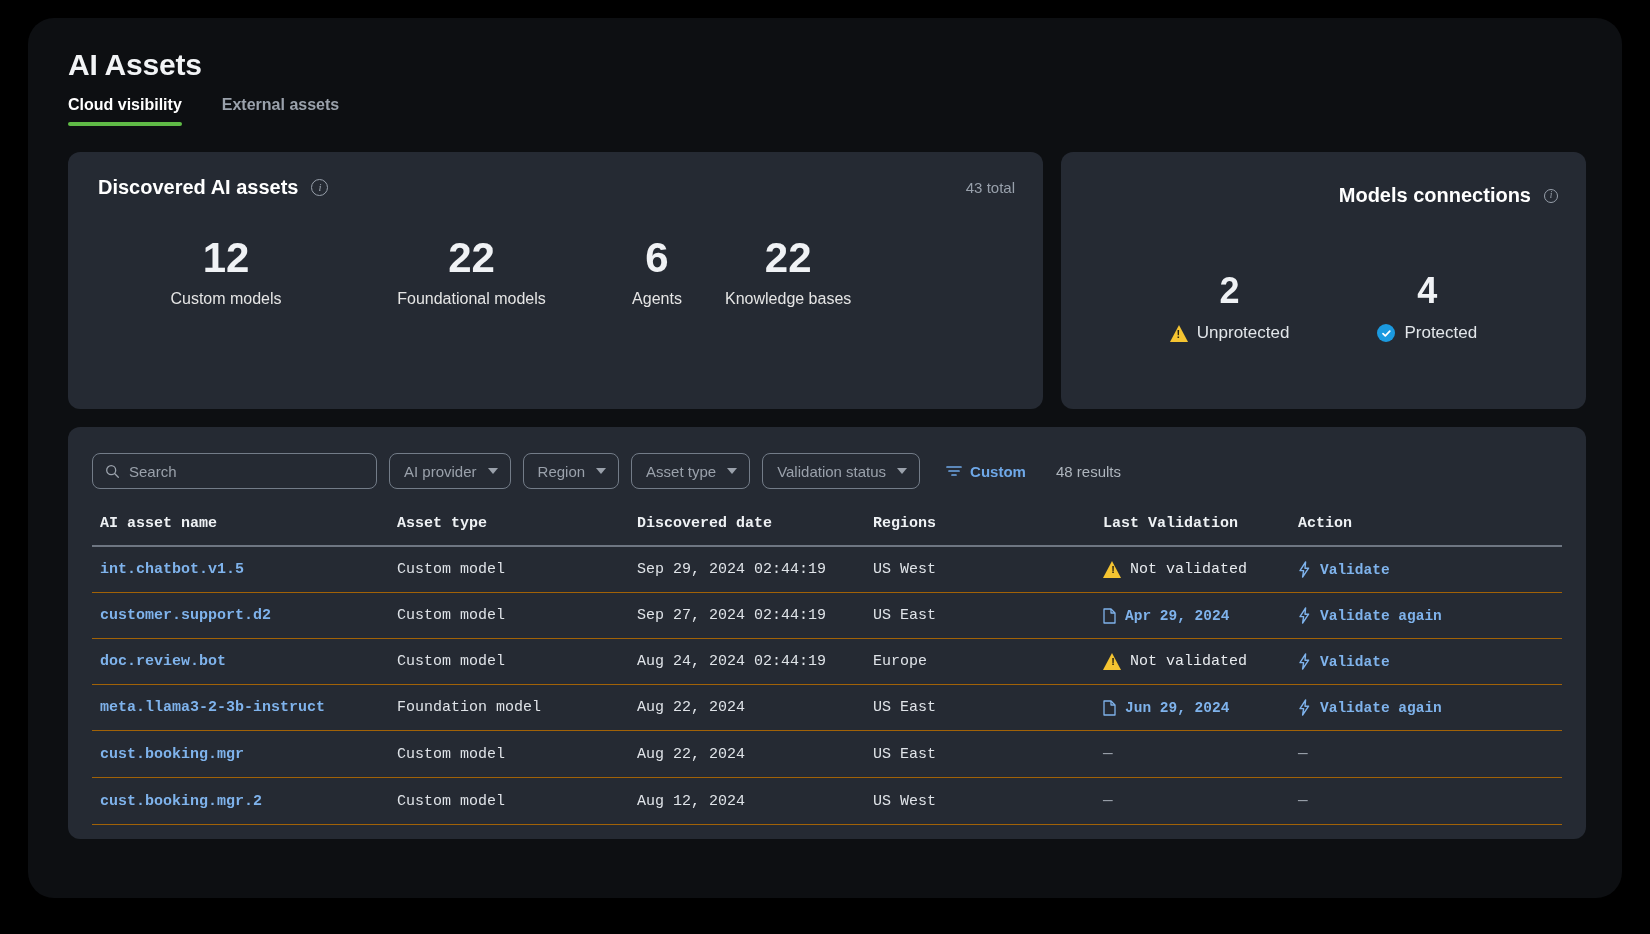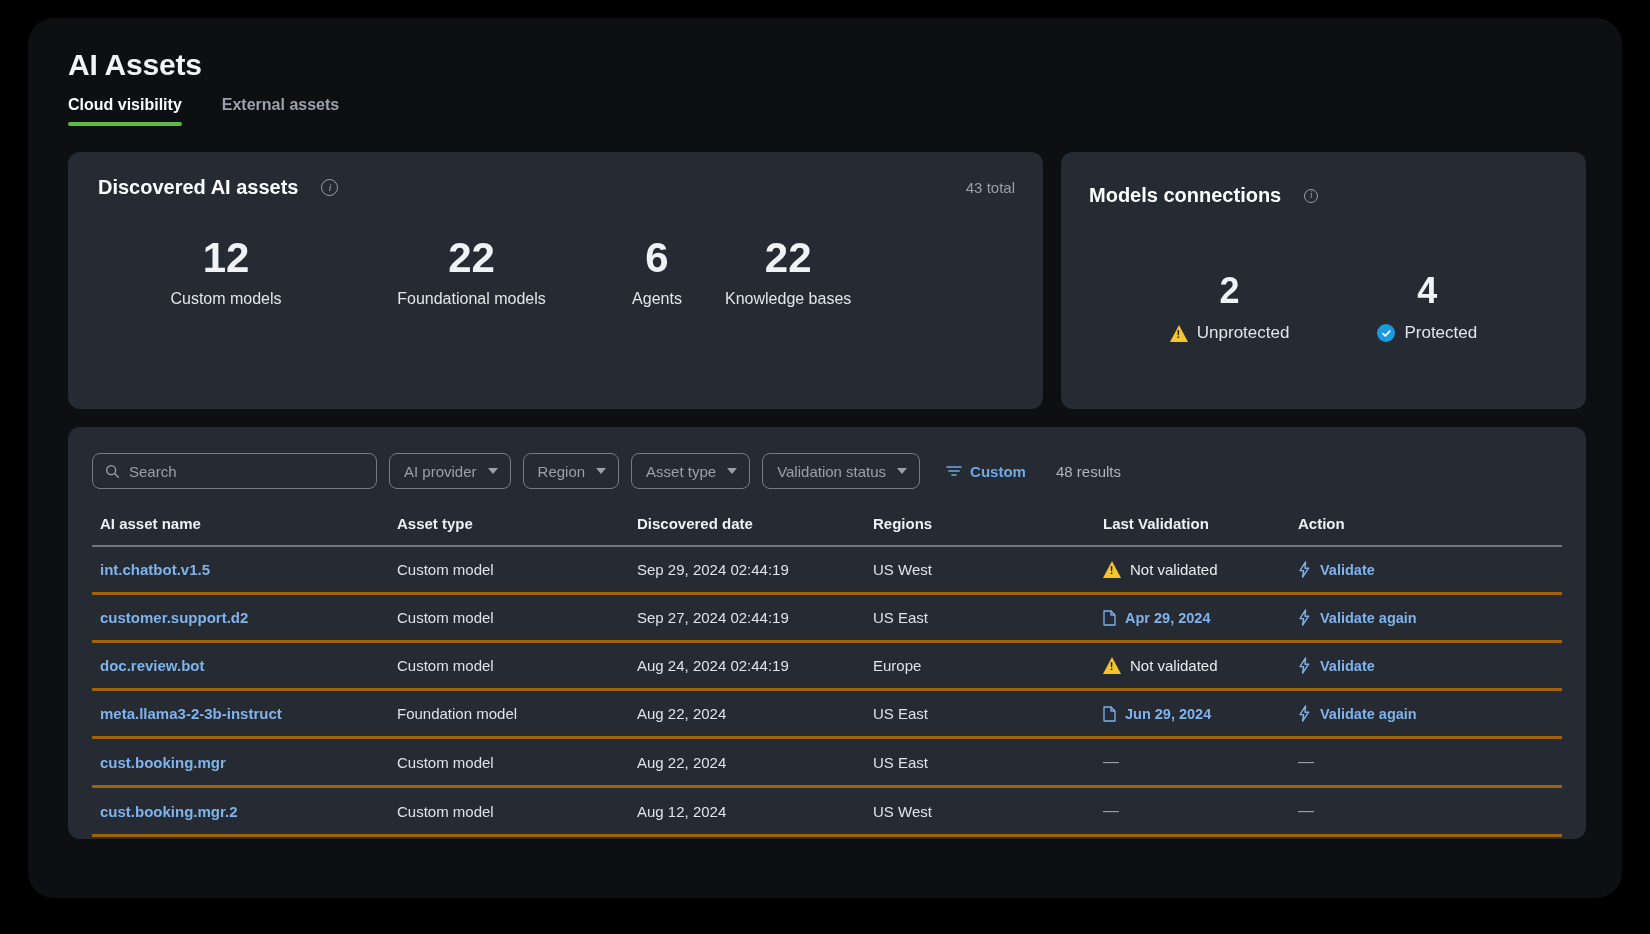--- a/index.html
+++ b/index.html
@@ -107,21 +107,22 @@
 
   .card-head {
     display: flex;
     align-items: center;
     justify-content: space-between;
   }
 
   .card-title-wrap {
     display: flex;
     align-items: center;
-    gap: 23px;
+    gap: 13px;
+    justify-content: flex-end;
   }
 
   .card-title {
     font-size: 20px;
     font-weight: bold;
     color: #ffffff;
   }
 
   .info-icon {
     width: 17px; height: 17px;
@@ -328,36 +329,37 @@
     margin-left: 18px;
     white-space: nowrap;
   }
 
   
   table.data {
     width: 100%;
     border-collapse: collapse;
     margin-top: 26px;
     table-layout: fixed;
+    font-family: Liberation Mono, monospace;
   }
 
   table.data th {
     text-align: left;
     font-size: 15px;
     font-weight: bold;
     color: #eef1f4;
     padding: 0 0 13px 0;
     border-bottom: 2px solid #6e7682;
   }
 
   table.data td {
     font-size: 15px;
     color: #dfe3e8;
     padding: 14px 0 14px 0;
-    border-bottom: 3px solid #a16207;
+    border-bottom: 1px solid #a16207;
     vertical-align: middle;
   }
 
   .col-name   { width: 305px; padding-left: 8px !important; }
   .col-type   { width: 240px; }
   .col-date   { width: 236px; }
   .col-region { width: 230px; }
   .col-valid  { width: 195px; }
   .col-action { width: auto; }
 

